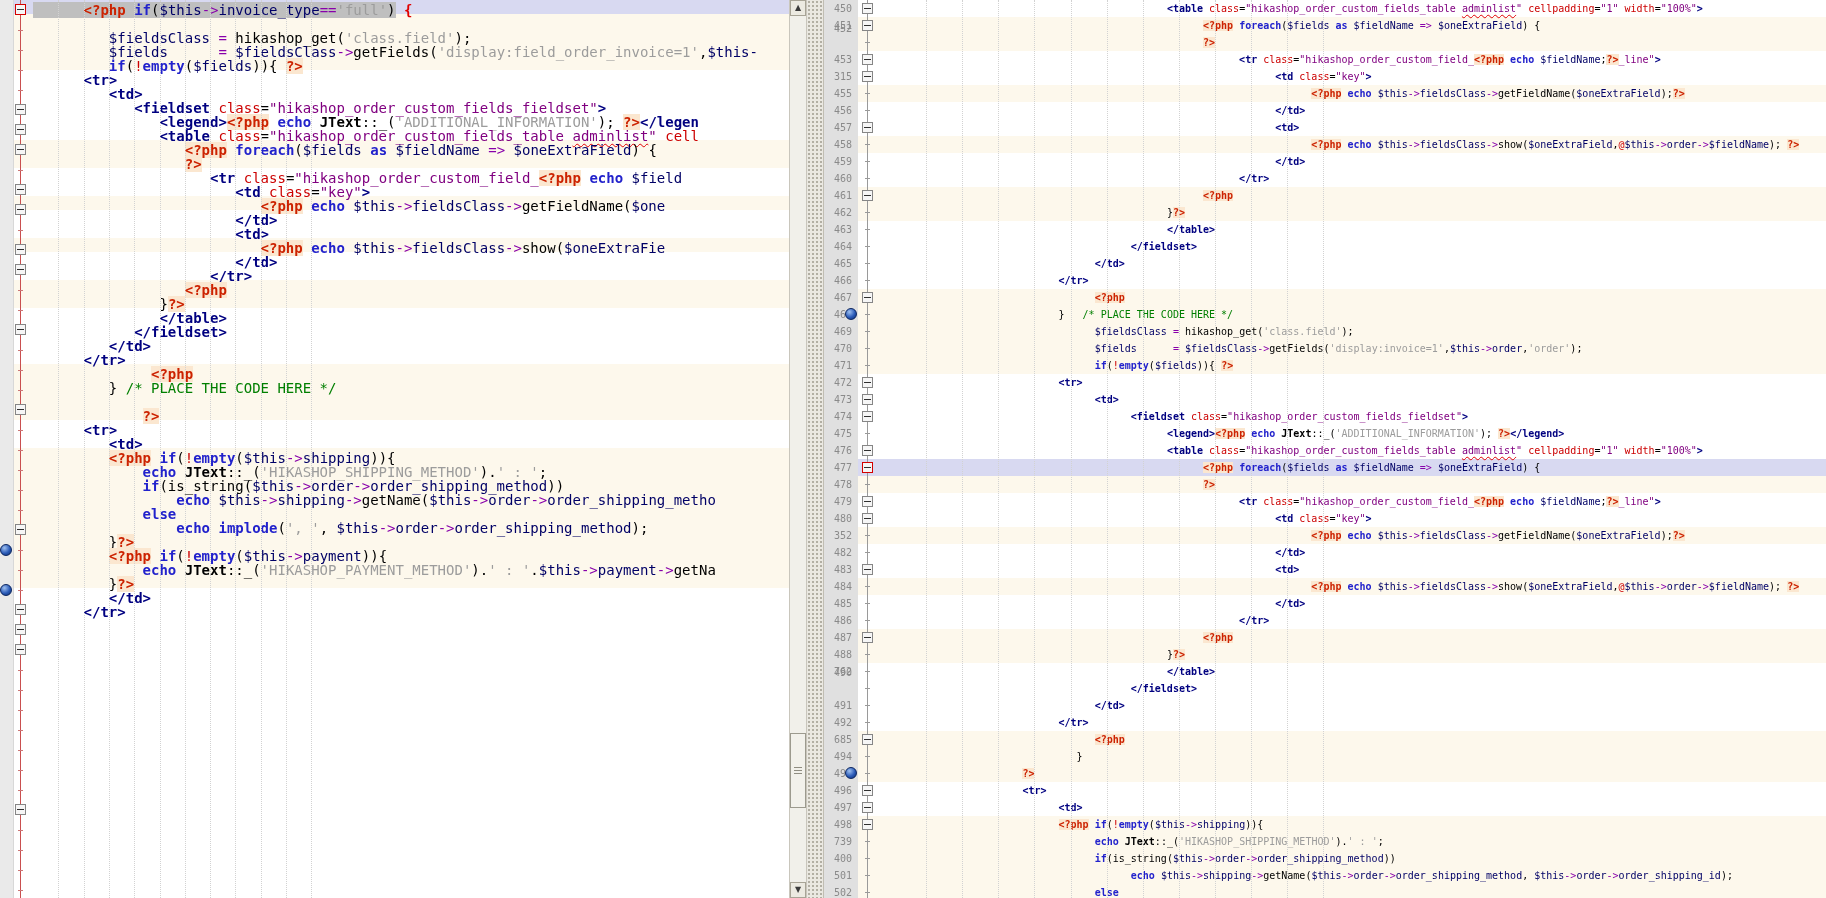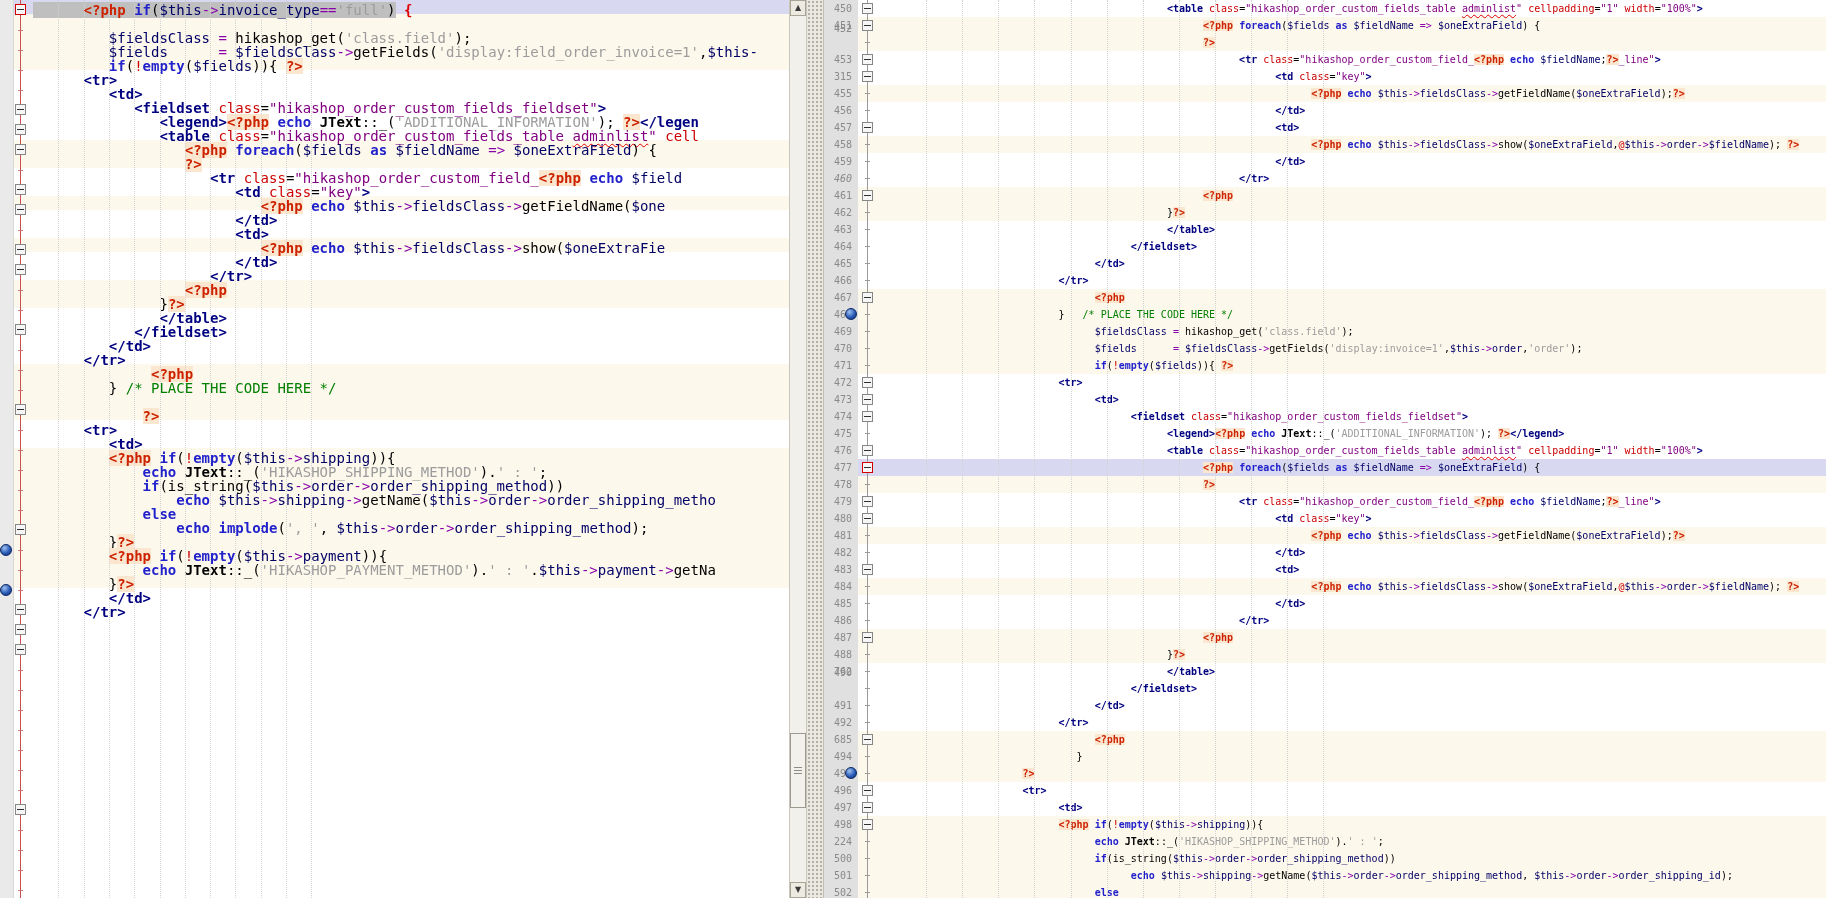--- a/index.html
+++ b/index.html
@@ -464,21 +464,21 @@
       <div class="lnum" style="top: 85px;">455</div>
       <div class="ftick" style="top: 110px;"></div>
       <div class="lnum" style="top: 102px;">456</div>
       <div class="fold" style="left: 38px; top: 122px;"></div>
       <div class="lnum" style="top: 119px;">457</div>
       <div class="ftick" style="top: 144px;"></div>
       <div class="lnum" style="top: 136px;">458</div>
       <div class="ftick" style="top: 161px;"></div>
       <div class="lnum" style="top: 153px;">459</div>
       <div class="ftick" style="top: 178px;"></div>
-      <div class="lnum" style="top: 170px; font-style: italic;">460</div>
+      <div class="lnum" style="top: 170px;">460</div>
       <div class="fold" style="left: 38px; top: 190px;"></div>
       <div class="lnum" style="top: 187px;">461</div>
       <div class="ftick" style="top: 212px;"></div>
       <div class="lnum" style="top: 204px;">462</div>
       <div class="ftick" style="top: 229px;"></div>
       <div class="lnum" style="top: 221px;">463</div>
       <div class="ftick" style="top: 246px;"></div>
       <div class="lnum" style="top: 238px;">464</div>
       <div class="ftick" style="top: 263px;"></div>
       <div class="lnum" style="top: 255px;">465</div>
@@ -507,21 +507,21 @@
       <div class="lnum" style="top: 442px;">476</div>
       <div class="fold red" style="left: 38px; top: 462px;"></div>
       <div class="lnum" style="top: 459px;">477</div>
       <div class="ftick" style="top: 484px;"></div>
       <div class="lnum" style="top: 476px;">478</div>
       <div class="fold" style="left: 38px; top: 496px;"></div>
       <div class="lnum" style="top: 493px;">479</div>
       <div class="fold" style="left: 38px; top: 513px;"></div>
       <div class="lnum" style="top: 510px;">480</div>
       <div class="ftick" style="top: 535px;"></div>
-      <div class="lnum" style="top: 527px;">481</div>
+      <div class="lnum" style="top: 527px;">352</div>
       <div class="ftick" style="top: 552px;"></div>
       <div class="lnum" style="top: 544px;">482</div>
       <div class="fold" style="left: 38px; top: 564px;"></div>
       <div class="lnum" style="top: 561px;">483</div>
       <div class="ftick" style="top: 586px;"></div>
       <div class="lnum" style="top: 578px;">484</div>
       <div class="ftick" style="top: 603px;"></div>
       <div class="lnum" style="top: 595px;">485</div>
       <div class="ftick" style="top: 620px;"></div>
       <div class="lnum" style="top: 612px;">486</div>
@@ -544,23 +544,23 @@
       <div class="ftick" style="top: 773px;"></div>
       <div class="bmdot" style="left: 21px; top: 767px;"></div>
       <div class="lnum" style="top: 765px;">495</div>
       <div class="fold" style="left: 38px; top: 785px;"></div>
       <div class="lnum" style="top: 782px;">496</div>
       <div class="fold" style="left: 38px; top: 802px;"></div>
       <div class="lnum" style="top: 799px;">497</div>
       <div class="fold" style="left: 38px; top: 819px;"></div>
       <div class="lnum" style="top: 816px;">498</div>
       <div class="ftick" style="top: 841px;"></div>
-      <div class="lnum" style="top: 833px;">224</div>
+      <div class="lnum" style="top: 833px;">739</div>
       <div class="ftick" style="top: 858px;"></div>
-      <div class="lnum" style="top: 850px;">500</div>
+      <div class="lnum" style="top: 850px;">400</div>
       <div class="ftick" style="top: 875px;"></div>
       <div class="lnum" style="top: 867px;">501</div>
       <div class="ftick" style="top: 892px;"></div>
       <div class="lnum" style="top: 884px;">502</div>
       <div class="ig" style="left: 102.1px;"></div>
       <div class="ig" style="left: 138.2px;"></div>
       <div class="ig" style="left: 174.3px;"></div>
       <div class="ig" style="left: 210.4px;"></div>
       <div class="ig" style="left: 246.5px;"></div>
       <div class="ig" style="left: 282.6px;"></div>

